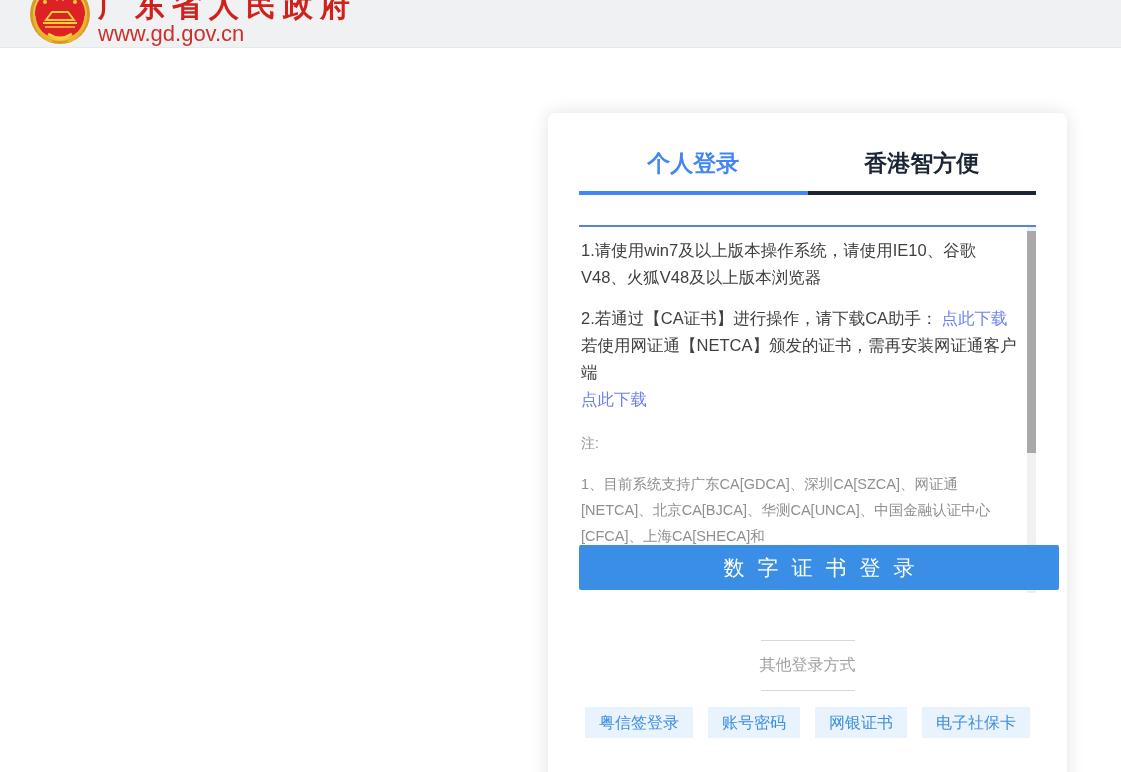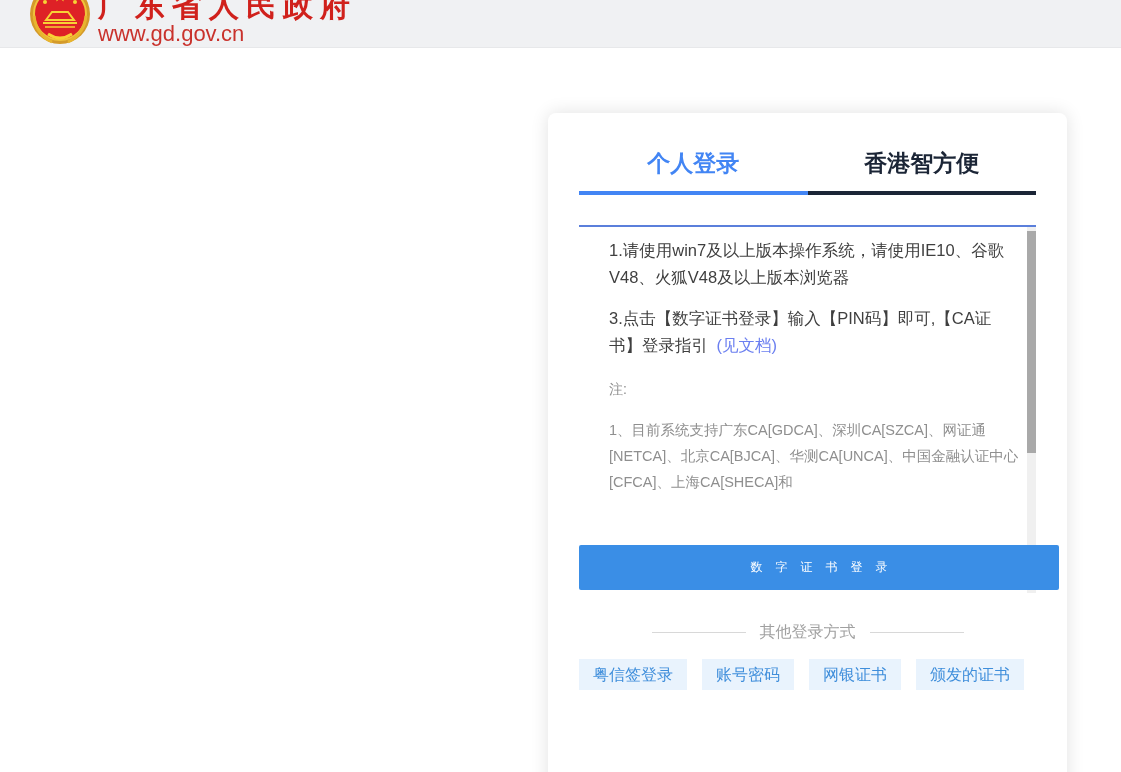--- a/index.html
+++ b/index.html
@@ -52,21 +52,21 @@
   .tab-active   { color: #4285f4; border-color: #4285f4; }
   .tab-inactive { color: #1b2536; border-color: #1b2536; }
 
   .info-box {
     position: relative;
     margin-top: 30px;
     border-top: 2px solid #5b7fdb;
     height: 368px;
     overflow: hidden;
   }
-  .info-content { padding: 10px 16px 0 2px; margin-left: 28px; }
+  .info-content { padding: 10px 16px 0 2px; }
   .para {
     font-size: 16.5px; line-height: 27px;
     color: #3f3f3f; margin-bottom: 14px;
   }
   .link { color: #6b7ff0; cursor: pointer; text-decoration: none; margin-left: 4px; }
   .blk  { display: block; margin-left: 0; }
   .note-label {
     font-size: 14px; color: #8f8f8f; margin-top: 22px;
   }
   .note-item {
@@ -80,37 +80,37 @@
   .scroll-thumb {
     position: absolute; top: 4px; left: 0;
     width: 9px; height: 222px; background: #a9a9a9;
     cursor: pointer;
   }
 
   .cert-btn {
     position: absolute; left: 31px; top: 432px;
     width: 480px; height: 45px;
     background: #3a8ee6; color: #ffffff;
-    font-size: 12px; letter-spacing: 13px; padding-left: 13px;
+    font-size: 21px; letter-spacing: 13px; padding-left: 13px;
     border: none; border-radius: 2px;
     text-align: center; line-height: 45px;
     cursor: pointer; z-index: 5;
     font-family: "Liberation Sans", sans-serif;
   }
 
   .divider {
-    margin-top: 29px;
+    margin-top: 47px;
     display: flex; align-items: center; justify-content: center;
     gap: 14px;
-    color: #a0a0a0; font-size: 16px;
+    color: #a0a0a0; font-size: 16px; flex-direction: column;
   }
   .divider .line { width: 94px; height: 1px; background: #d8d8d8; }
 
   .methods-row {
-    display: flex; 
+    display: flex; justify-content: center;
     gap: 15px; margin-top: 16px;
   }
   .methods-row.second { margin-top: 11px; }
   .method-btn {
     background: #e9f3fd; color: #3f8edb;
     font-size: 16px; height: 31px; line-height: 31px;
     padding: 0 14px; border: none; cursor: pointer;
     font-family: "Liberation Sans", sans-serif;
   }
 </style>
@@ -141,25 +141,26 @@
 
   <div class="tabs">
     <div class="tab tab-active">个人登录</div>
     <div class="tab tab-inactive">香港智方便</div>
   </div>
 
   <div class="info-box">
     <div class="info-content">
       <p class="para">1.请使用win7及以上版本操作系统，请使用IE10、谷歌V48、火狐V48及以上版本浏览器</p>
 
+      <p class="para">
+        <span>2.若通过【CA证书】进行操作，请下载CA助手：</span><a class="link">点此下载</a>
+        <span class="blk">若使用网证通【NETCA】颁发的证书，需再安装网证通客户端</span>
+        <a class="link blk">点此下载</a>
+      </p>
 
-      <p class="para">
-        <span>3.点击【数字证书登录】输入【PIN码】即可,【CA证书】登录指引</span>
-        <a class="link">(见文档)</a>
-      </p>
 
       <div class="note-label">注:</div>
       <div class="note-item">1、目前系统支持广东CA[GDCA]、深圳CA[SZCA]、网证通[NETCA]、北京CA[BJCA]、华测CA[UNCA]、中国金融认证中心[CFCA]、上海CA[SHECA]和</div>
     </div>
     <div class="scroll-track">
       <div class="scroll-thumb"></div>
     </div>
   </div>
 
   <button class="cert-btn">数字证书登录</button>
@@ -167,16 +168,16 @@
   <div class="divider">
     <span class="line"></span>
     <span>其他登录方式</span>
     <span class="line"></span>
   </div>
 
   <div class="methods-row">
     <button class="method-btn">粤信签登录</button>
     <button class="method-btn">账号密码</button>
     <button class="method-btn">网银证书</button>
-    <button class="method-btn">颁发的证书</button>
+    <button class="method-btn">电子社保卡</button>
   </div>
 
 </div>
 
 </body></html>

